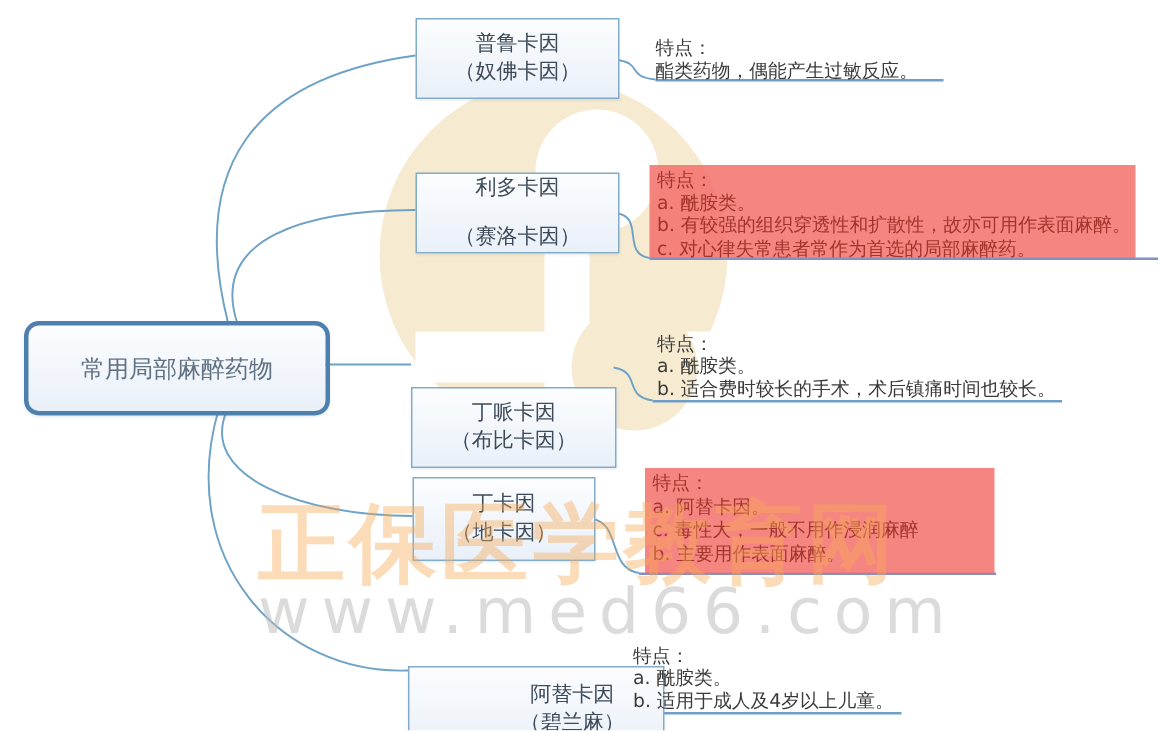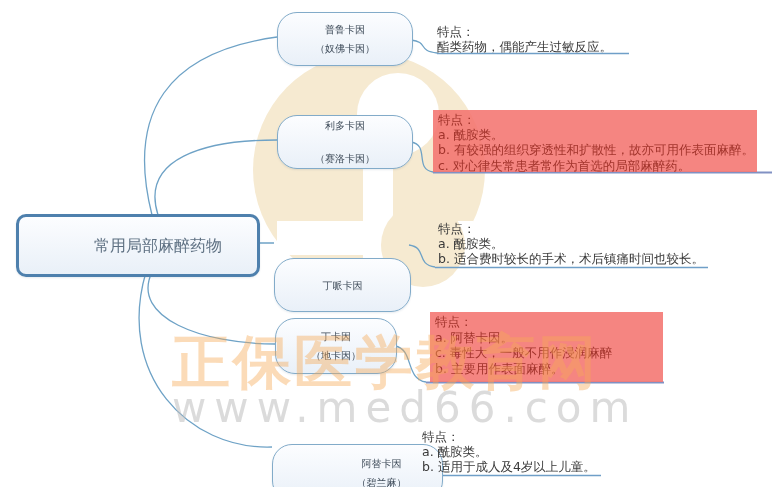--- a/index.html
+++ b/index.html
@@ -13,24 +13,24 @@
   .wm-logo .lg-vbar{position:absolute;left:110px;top:40px;width:30px;height:194px;background:#ffffff;}
   .wm-logo .lg-hband{position:absolute;left:24px;top:168px;width:196px;height:34px;background:#ffffff;}
   .wm-logo .lg-subcircle{position:absolute;left:128px;top:150px;width:84px;height:84px;border-radius:50%;background:#f6ead1;}
 
   
   svg.links{position:absolute;left:0;top:0;z-index:2;}
 
   
   .node{position:absolute;z-index:3;display:flex;flex-direction:column;justify-content:center;align-items:center;
         background:linear-gradient(180deg,#fcfdff 0%,#e9f0f8 100%);
-        border:1.5px solid #82abc9;border-radius:20px;box-shadow:0 1px 2px rgba(60,90,120,.12);
-        color:#3d4a58;font-size:10px;line-height:19px;text-align:center;}
+        border:1.5px solid #82abc9;border-radius:0;box-shadow:0 1px 2px rgba(60,90,120,.12);
+        color:#3d4a58;font-size:14px;line-height:19px;text-align:center;}
   .node.central{left:16px;top:214px;width:198px;height:57px;border:3px solid #4e80ad;border-radius:10px;
-        color:#5f7183;font-size:16px;padding-left:40px;}
+        color:#5f7183;font-size:16px;}
   .n1{left:277px;top:12px;width:134px;height:52px;}
   .n2{left:277px;top:115px;width:134px;height:52px;justify-content:space-between;}
   .n3{left:274px;top:218px;width:135px;height:52px;margin-top:40px;}
   .n4{left:275px;top:318px;width:120px;height:54px;}
   .n5{left:272px;top:444px;width:121px;height:55px;padding-left:48px;}
 
   
   .note{position:absolute;z-index:3;color:#3a3a3a;font-size:12.5px;line-height:15px;white-space:nowrap;}
   .note.highlight{background:rgba(243,113,108,0.86);color:#a2342c;padding:2px 6px 3px 5px;}
   .a1{left:437px;top:24px;}
@@ -88,20 +88,21 @@
   <div class="node n1">
     <div>普鲁卡因</div>
     <div>（奴佛卡因）</div>
   </div>
   <div class="node n2">
     <div>利多卡因</div>
     <div>（赛洛卡因）</div>
   </div>
   <div class="node n3">
     <div>丁哌卡因</div>
+    <div>（布比卡因）</div>
   </div>
   <div class="node n4">
     <div>丁卡因</div>
     <div>（地卡因）</div>
   </div>
   <div class="node n5">
     <div>阿替卡因</div>
     <div>（碧兰麻）</div>
   </div>
 

